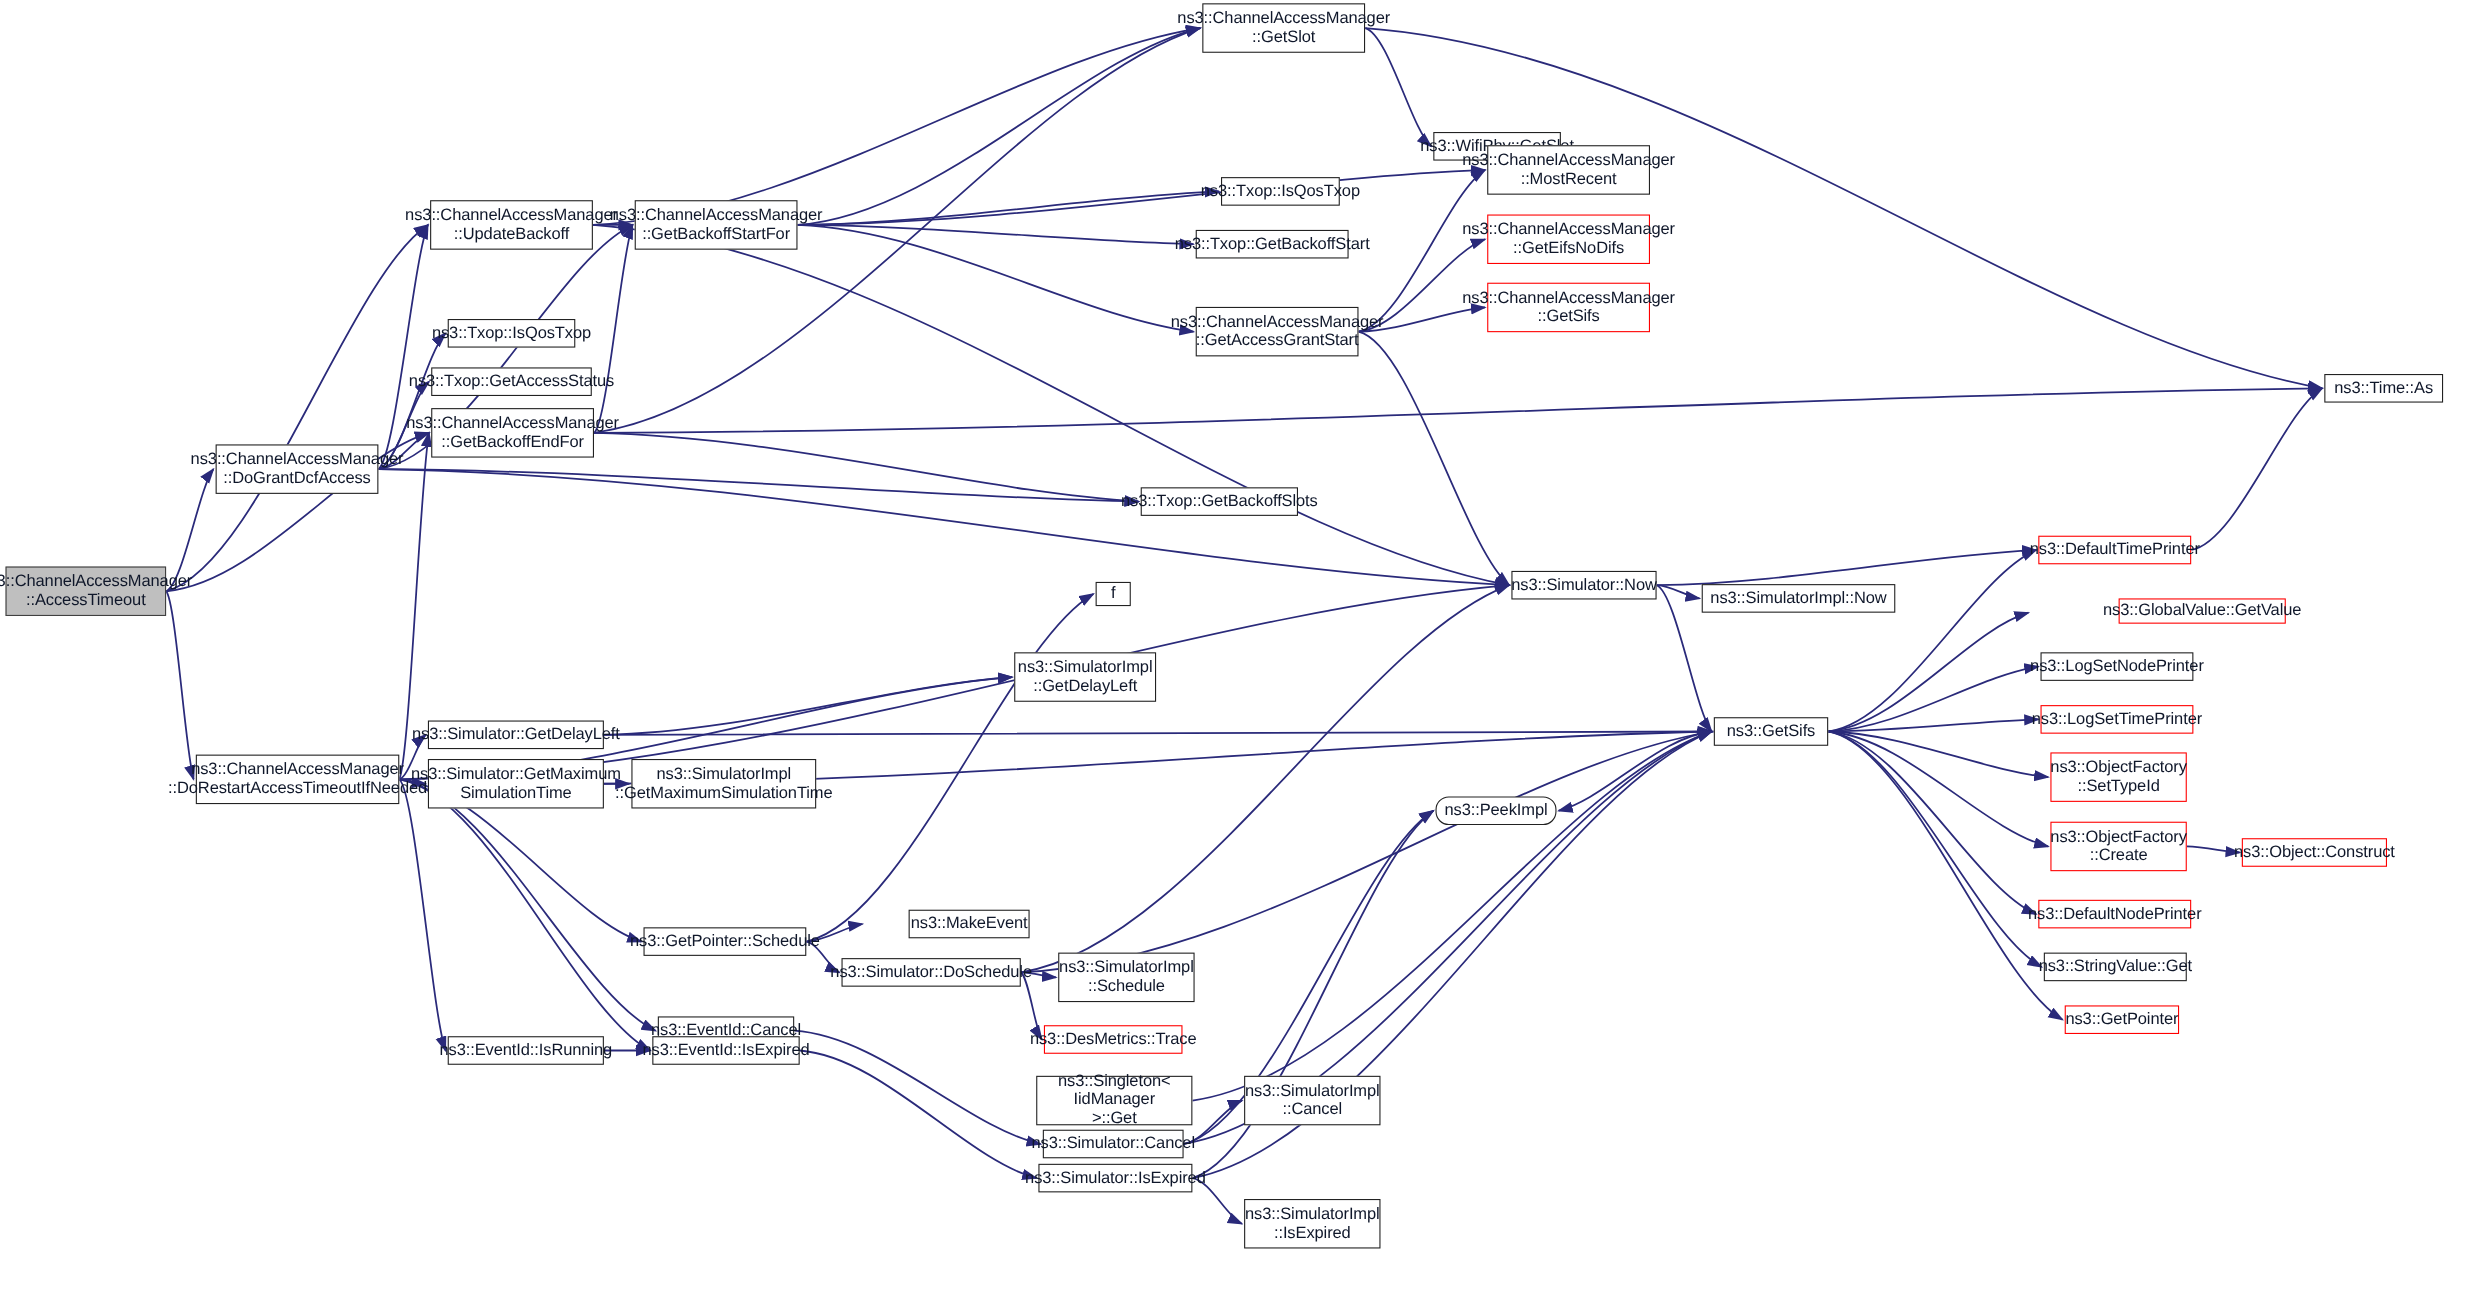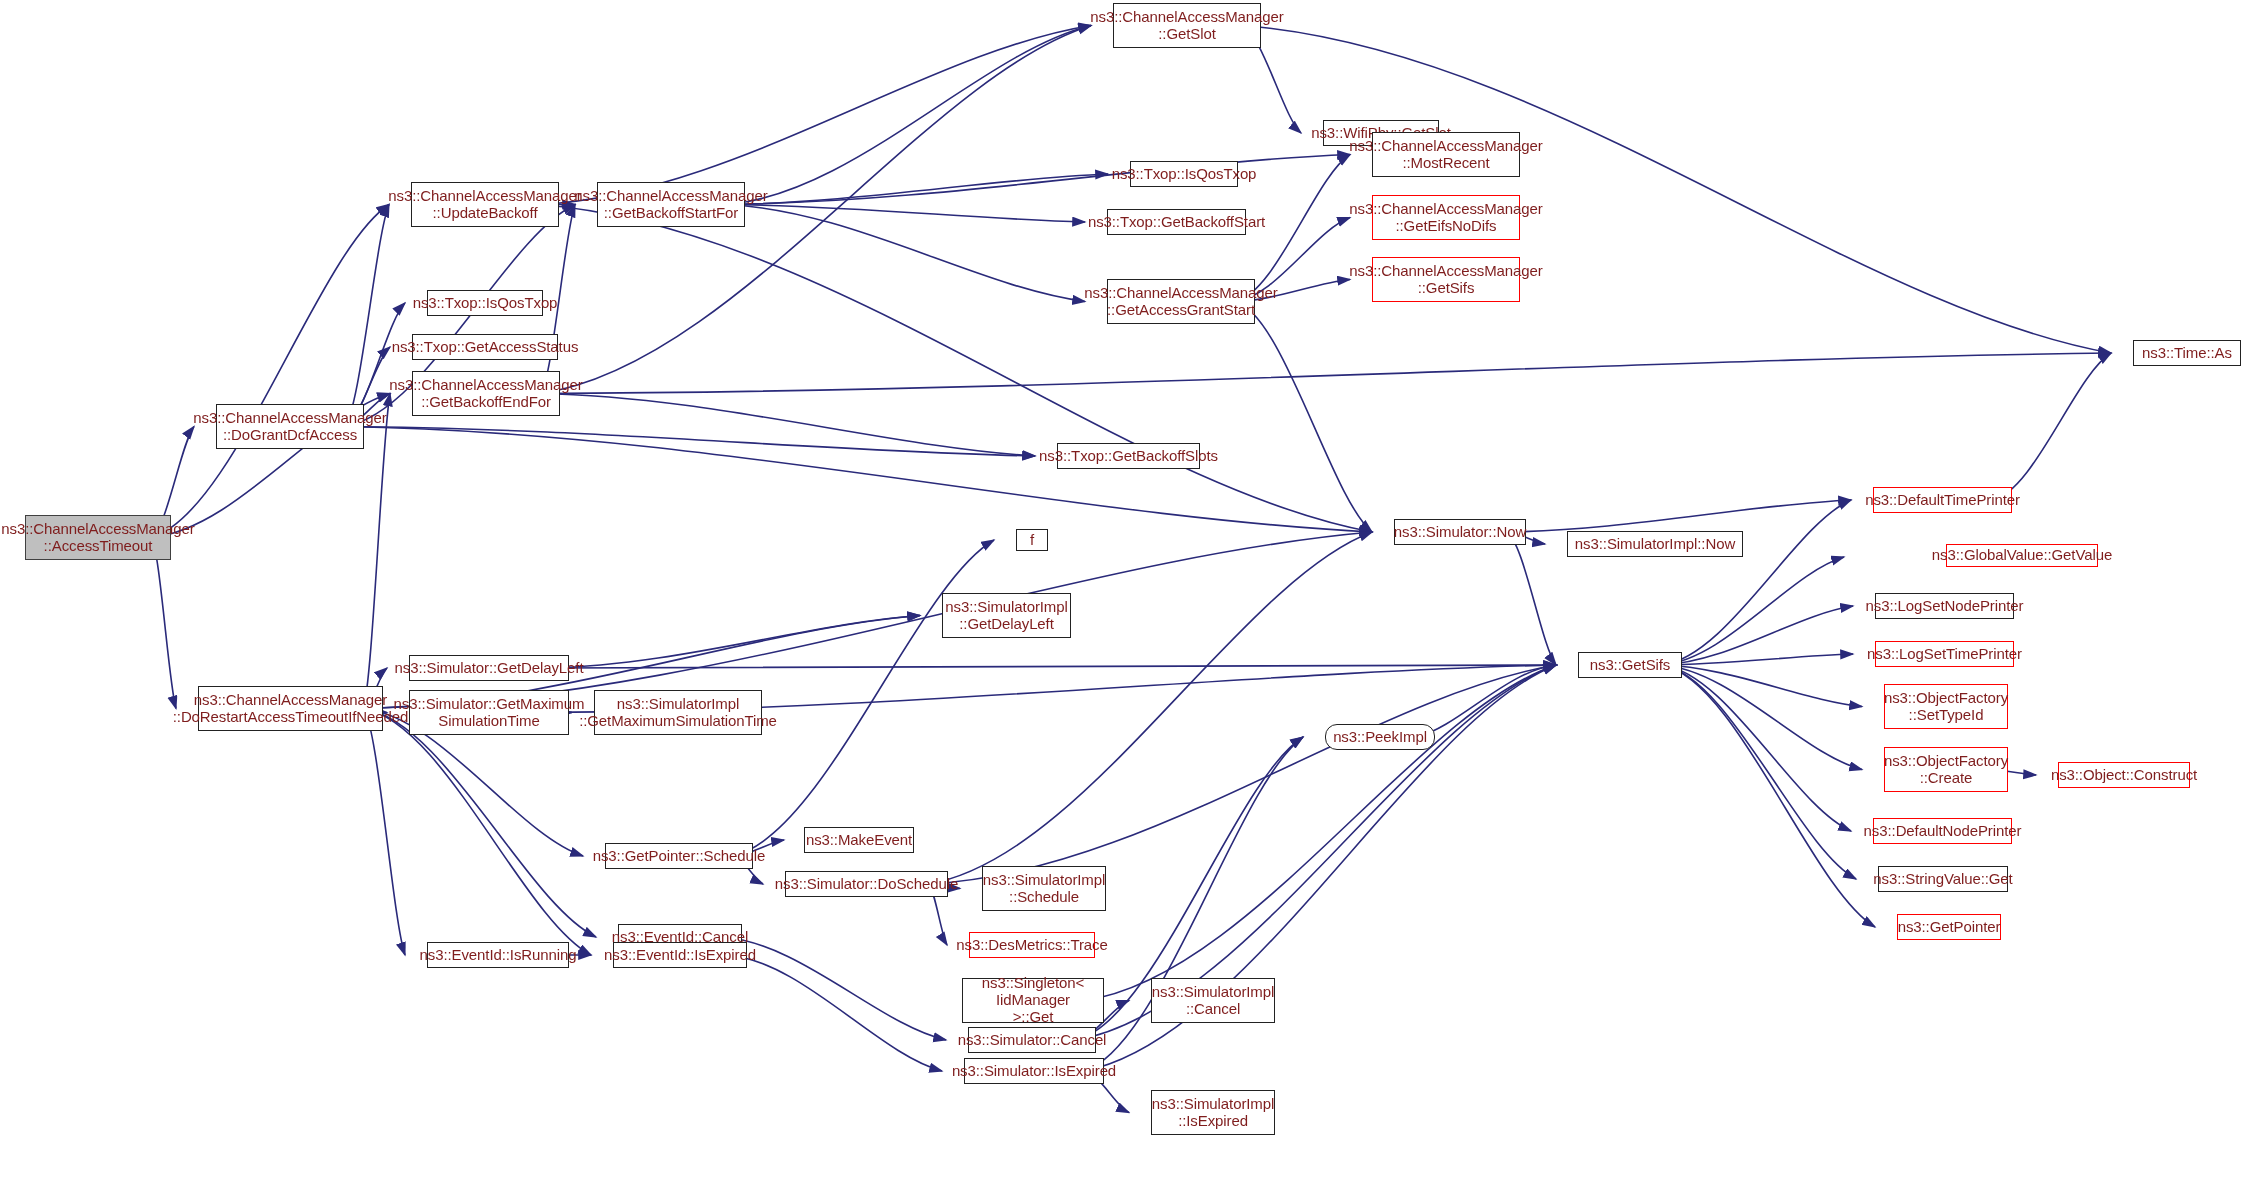--- a/index.html
+++ b/index.html
@@ -1,22 +1,22 @@
 <!DOCTYPE html>
 <html><head>
 <meta charset="utf-8">
 <style>
   html,body{margin:0;padding:0;background:#ffffff;}
   #canvas{position:relative;width:2256px;height:1195px;background:#ffffff;
           font-family:"Liberation Sans","DejaVu Sans",sans-serif;overflow:hidden;}
   svg#edges{position:absolute;left:0;top:0;width:2256px;height:1195px;}
   .node{position:absolute;box-sizing:border-box;border:1px solid #222222;
         background:#ffffff;display:flex;align-items:center;justify-content:center;
-        text-align:center;color:#7f1d1d;font-size:15px;line-height:1.12;
-        letter-spacing:-0.1px;padding:1px 3px;white-space:pre-line;z-index:5;margin-left:20px;}
+        text-align:center;color:#0f172a;font-size:15px;line-height:1.12;
+        letter-spacing:-0.1px;padding:1px 3px;white-space:pre-line;z-index:5;}
   .node.red{border-color:#ff0000;}
   .node.root{background:#bfbfbf;border-color:#404040;}
 </style>
 </head>
 <body>
 
 <div id="canvas">
   <svg id="edges" xmlns="http://www.w3.org/2000/svg">
     <defs>
       <marker id="arrow" markerWidth="9" markerHeight="9" refX="8" refY="3.2" orient="auto" markerUnits="strokeWidth">
@@ -147,21 +147,21 @@
       <div class="node" style="left: 1558px; top: 652px; width: 104px; height: 26px;">ns3::GetSifs</div>
       <div class="node" style="left: 922px; top: 593px; width: 129px; height: 45px;">ns3::SimulatorImpl
 ::GetDelayLeft</div>
       <div class="node" style="left: 389px; top: 655px; width: 160px; height: 26px;">ns3::Simulator::GetDelayLeft</div>
       <div class="node" style="left: 389px; top: 690px; width: 160px; height: 45px;">ns3::Simulator::GetMaximum
 SimulationTime</div>
       <div class="node" style="left: 574px; top: 690px; width: 168px; height: 45px;">ns3::SimulatorImpl
 ::GetMaximumSimulationTime</div>
       <div class="node" style="left: 996px; top: 529px; width: 32px; height: 22px;">f</div>
       <div class="node" style="left: 585px; top: 843px; width: 148px; height: 26px;">ns3::GetPointer::Schedule</div>
-      <div class="node" style="left: 784px; top: 827px; width: 110px; height: 26px;">ns3::MakeEvent</div>
+      <div class="node" style="left: 826px; top: 827px; width: 110px; height: 26px;">ns3::MakeEvent</div>
       <div class="node" style="left: 765px; top: 871px; width: 163px; height: 26px;">ns3::Simulator::DoSchedule</div>
       <div class="node" style="left: 598px; top: 924px; width: 124px; height: 26px;">ns3::EventId::Cancel</div>
       <div class="node" style="left: 407px; top: 942px; width: 142px; height: 26px;">ns3::EventId::IsRunning</div>
       <div class="node" style="left: 593px; top: 942px; width: 134px; height: 26px;">ns3::EventId::IsExpired</div>
       <div class="node" style="left: 962px; top: 866px; width: 124px; height: 45px;">ns3::SimulatorImpl
 ::Schedule</div>
       <div class="node red" style="left: 949px; top: 932px; width: 126px; height: 26px;">ns3::DesMetrics::Trace</div>
       <div class="node" style="left: 942px; top: 978px; width: 142px; height: 45px;">ns3::Singleton&lt; IidManager
 &gt;::Get</div>
       <div class="node" style="left: 948px; top: 1027px; width: 128px; height: 26px;">ns3::Simulator::Cancel</div>

